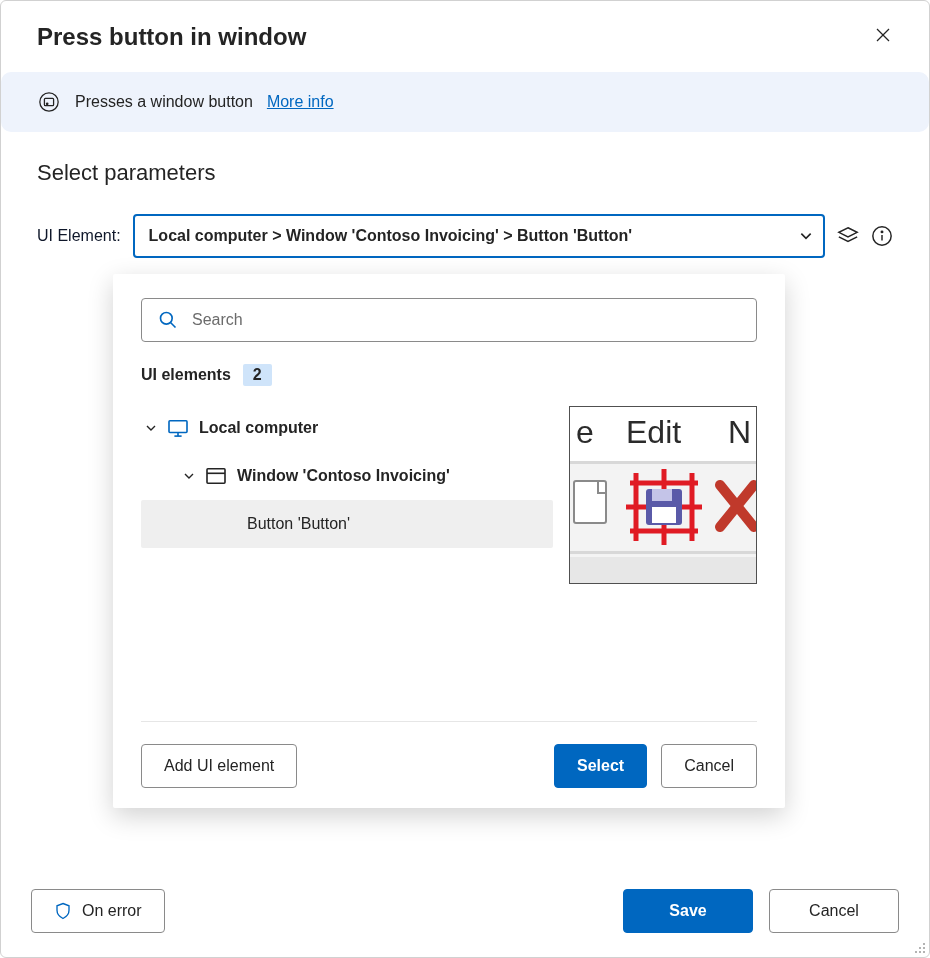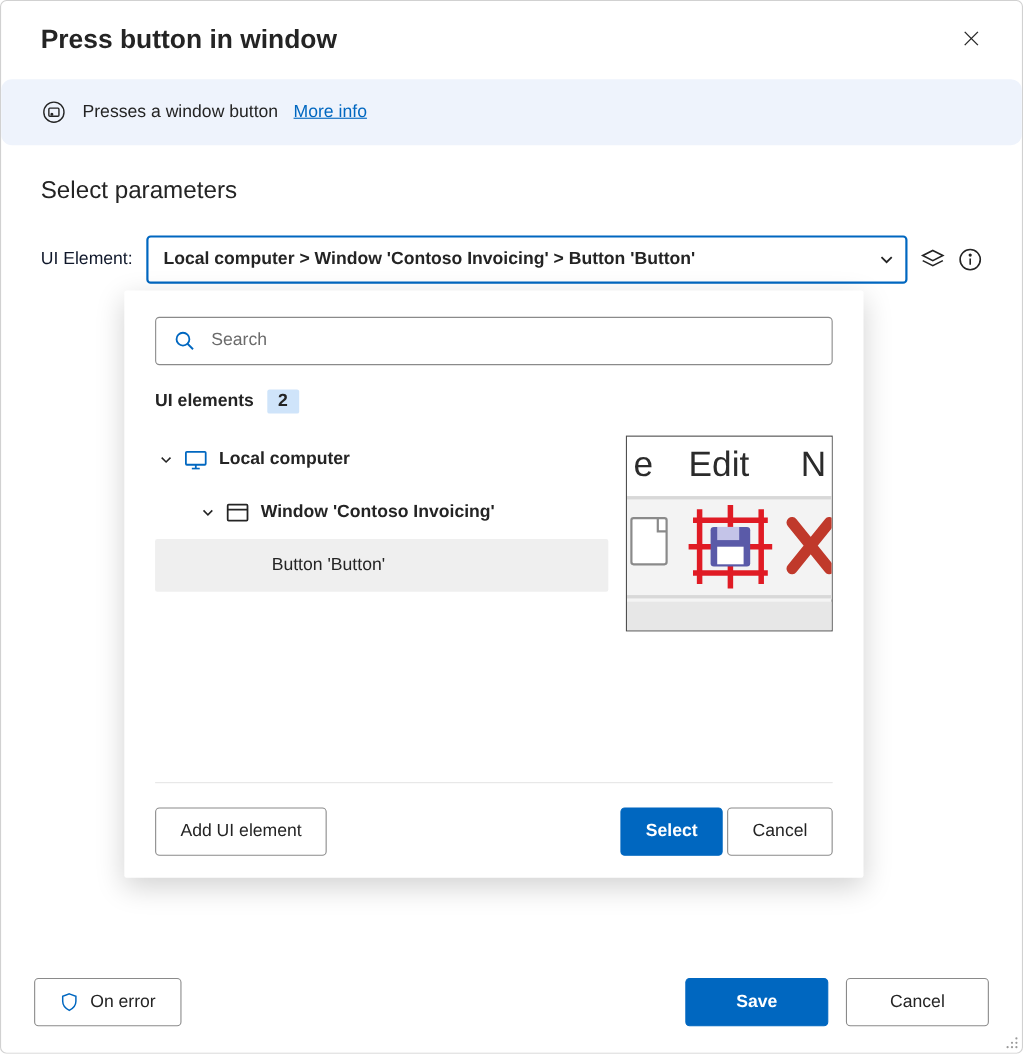--- a/index.html
+++ b/index.html
@@ -32,21 +32,21 @@
   .combo {
     flex: 1; display: flex; align-items: center; justify-content: space-between;
     border: 2px solid #0067c0; border-radius: 4px; height: 44px; padding: 0 10px 0 14px;
     cursor: pointer; background: #fff; font-size: 16px; font-weight: 600; color: #242424;
   }
   .combo .chev { width: 14px; height: 14px; }
   .side-icons { display: flex; gap: 12px; align-items: center; }
   .side-icons .ico { width: 22px; height: 22px; cursor: pointer; }
 
   .dropdown-panel {
-    position: absolute; top: 132px; left: 112px; width: 672px; height: 534px;
+    position: absolute; top: 142px; left: 112px; width: 672px; height: 534px;
     background: #fff; box-shadow: 0 8px 26px rgba(0,0,0,0.18); border-radius: 2px;
     display: flex; flex-direction: column; padding: 24px 28px 20px 28px;
   }
   .search-box {
     display: flex; align-items: center; gap: 12px; border: 1px solid #8a8a8a;
     border-radius: 4px; height: 44px; padding: 0 16px; margin-bottom: 22px;
   }
   .search-box input {
     border: none; outline: none; flex: 1; font-size: 16px; background: transparent;
   }
@@ -68,21 +68,21 @@
   .tree-item.lvl1 { padding-left: 42px; }
   .tree-item.lvl2 { padding-left: 106px; background: #efefef; border-radius: 2px; }
   .chevron-sm { width: 12px; height: 12px; flex-shrink: 0; }
   .node-icon { width: 22px; height: 18px; flex-shrink: 0; }
   .preview {
     width: 188px; height: 178px; border: 1px solid #505050; margin-left: 16px; margin-top: 2px;
     position: relative; background: #f4f4f4; overflow: hidden;
   }
   .panel-footer {
     margin-top: auto; border-top: 1px solid #e6e6e6; padding-top: 22px;
-    display: flex; align-items: center; gap: 4px;
+    display: flex; align-items: center; gap: 14px;
   }
   .btn {
     height: 44px; padding: 0 22px; font-size: 16px; border-radius: 4px;
     border: 1px solid #8a8a8a; background: #fff; cursor: pointer; color: #242424;
   }
   .btn.primary { background: #0067c0; color: #fff; border-color: #0067c0; font-weight: 600; }
   .spacer { flex: 1; }
 
   .dialog-footer {
     display: flex; align-items: center; gap: 16px; padding: 20px 30px 24px 30px;

